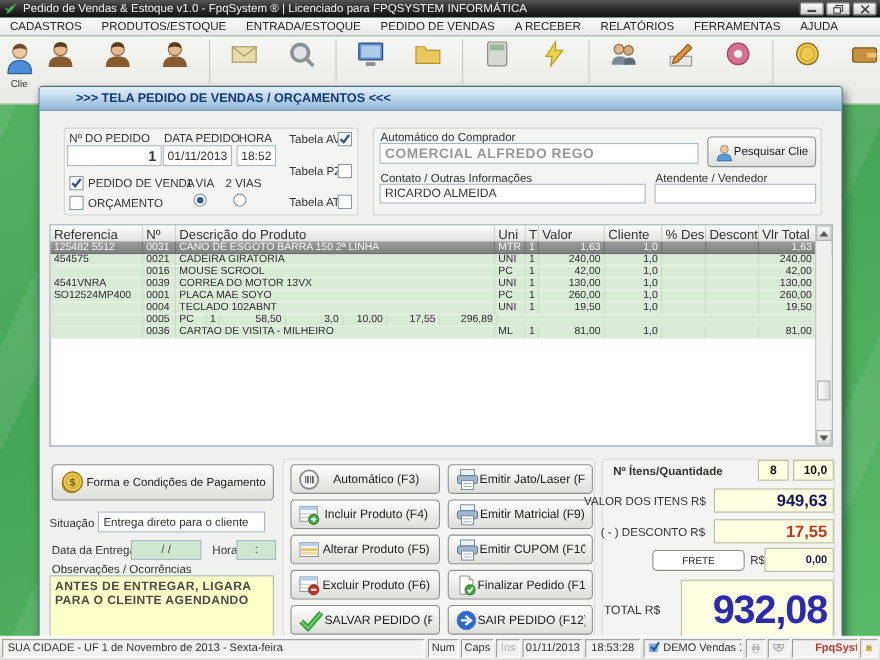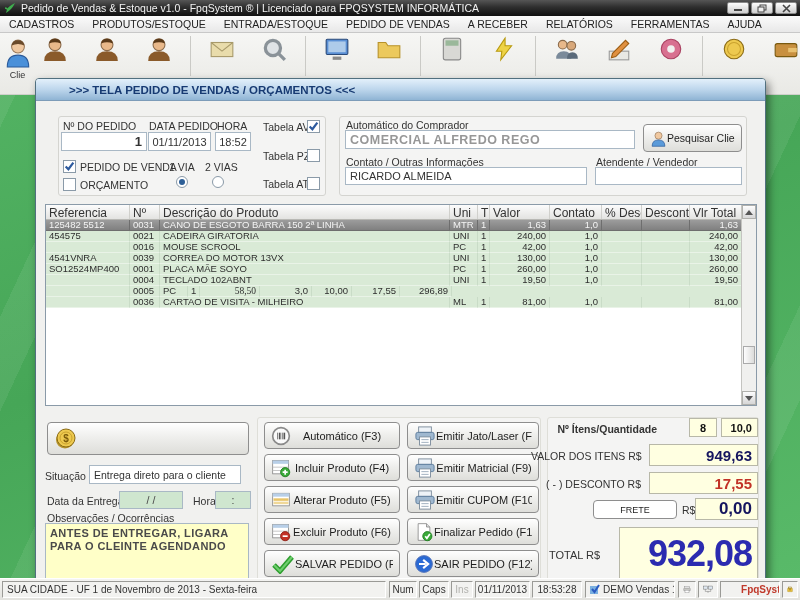--- a/index.html
+++ b/index.html
@@ -282,21 +282,21 @@
       <div class="dropdown" style="left:559px;top:88px;width:147px;height:18px;"></div>
 
       <div class="table">
         <div class="t-head" id="t-head">
             <span class="th" style="width: 84px;">Referencia</span>
             <span class="th" style="width: 30px;">Nº</span>
             <span class="th" style="width: 290px;">Descrição do Produto</span>
             <span class="th" style="width: 28px;">Uni</span>
             <span class="th" style="width: 12px;">T</span>
             <span class="th" style="width: 60px;">Valor</span>
-            <span class="th" style="width: 52px;">Contato</span>
+            <span class="th" style="width: 52px;">Cliente</span>
             <span class="th" style="width: 40px;">% Desc.</span>
             <span class="th" style="width: 48px;">Desconto</span>
             <span class="th" style="width: 52px;">Vlr Total</span>
           </div>
         <div id="t-body">
             <div class="tr sel">
               <span class="td" style="width: 84px;">125482 5512</span>
               <span class="td" style="width: 30px;">0031</span>
               <span class="td" style="width: 290px;">CANO DE ESGOTO BARRA 150 2ª LINHA</span>
               <span class="td" style="width: 28px;">MTR</span>
@@ -365,21 +365,21 @@
               <span class="td r" style="width: 52px;">1,0</span>
               <span class="td r" style="width: 40px;"></span>
               <span class="td r" style="width: 48px;"></span>
               <span class="td r" style="width: 52px;">19,50</span>
             </div>
             <div class="tr">
               <span class="td" style="width: 84px;"></span>
               <span class="td" style="width: 30px;">0005</span>
               <span class="td" style="width: 28px;">PC</span>
               <span class="td" style="width: 12px;">1</span>
-              <span class="td r" style="width: 60px; font-family: Liberation Serif, serif;">58,50</span>
+              <span class="td r" style="width: 60px;">58,50</span>
               <span class="td r" style="width: 52px;">3,0</span>
               <span class="td r" style="width: 40px;">10,00</span>
               <span class="td r" style="width: 48px;">17,55</span>
               <span class="td r" style="width: 52px;">296,89</span>
             </div>
             <div class="tr">
               <span class="td" style="width: 84px;"></span>
               <span class="td" style="width: 30px;">0036</span>
               <span class="td" style="width: 290px;">CARTAO DE VISITA - MILHEIRO</span>
               <span class="td" style="width: 28px;">ML</span>
@@ -404,20 +404,21 @@
 
       <div class="btn" style="position:absolute;left:11px;top:343px;width:202px;height:33px;">
         <span class="b-ic">
             <svg width="24" height="24" viewBox="0 0 24 24">
               <ellipse cx="11" cy="13" rx="9" ry="8.5" fill="#b8962e"></ellipse>
               <circle cx="12" cy="11" r="9" fill="#edc94f" stroke="#8a6a14"></circle>
               <circle cx="12" cy="11" r="6" fill="none" stroke="#caa22e"></circle>
               <text x="12" y="15" font-size="10" text-anchor="middle" fill="#7a5a0a" font-weight="bold">$</text>
             </svg>
           </span>
+        <span class="b-lbl" style="font-size:10.5px;">Forma e Condições de Pagamento</span>
       </div>
       <span class="lbl" style="left:9px;top:391px;">Situação</span>
       <div class="dropdown" style="left:53px;top:386px;width:152px;height:19px;">Entrega direto para o cliente</div>
       <span class="lbl" style="left:11px;top:416px;">Data da Entrega</span>
       <div class="field-green" style="left:83px;top:412px;width:64px;height:18px;">/  /</div>
       <span class="lbl" style="left:157px;top:416px;">Hora</span>
       <div class="field-green" style="left:179px;top:412px;width:36px;height:18px;">:</div>
       <span class="lbl" style="left:11px;top:433px;">Observações / Ocorrências</span>
       <div class="obs" style="left:9px;top:444px;width:204px;height:64px;">ANTES DE ENTREGAR, LIGARA PARA O CLEINTE AGENDANDO</div>
 
@@ -549,21 +550,21 @@
       <div class="yellow" style="left:653px;top:339px;width:28px;height:19px;font-size:11px;color:#111;justify-content:center;">8</div>
       <div class="yellow" style="left:685px;top:339px;width:37px;height:19px;font-size:11px;color:#111;">10,0</div>
       <span class="t-lbl" style="left:495px;top:371px;width:110px;">VALOR DOS ITENS R$</span>
       <div class="yellow" style="left:613px;top:365px;width:109px;height:22px;font-size:15px;">949,63</div>
       <span class="t-lbl" style="left:495px;top:399px;width:110px;">( - ) DESCONTO R$</span>
       <div class="yellow" id="desconto-field" style="left: 613px; top: 393px; width: 109px; height: 22px; font-size: 15px; color: rgb(194, 50, 39);">17,55</div>
       <div class="btn" style="position:absolute;left:557px;top:421px;width:84px;height:19px;background:#fff;">
         <span class="b-lbl" style="font-size:9px;">FRETE</span>
       </div>
       <span class="t-lbl" style="left:646px;top:425px;">R$</span>
-      <div class="yellow" style="left:659px;top:419px;width:63px;height:22px;font-size:17px;">0,00</div>
+      <div class="yellow" style="left:659px;top:419px;width:63px;height:22px;font-size:10px;">0,00</div>
       <span class="t-lbl" style="left:513px;top:470px;font-size:11px;">TOTAL R$</span>
       <div class="yellow" id="total-field" style="left: 583px; top: 448px; width: 139px; height: 54px; font-size: 36px; letter-spacing: -1px; color: rgb(43, 43, 176);">932,08</div>
     </div>
   </div>
 
   <div class="statusbar">
     <div class="seg" style="left:2px;width:384px;">SUA CIDADE - UF  1 de Novembro de 2013 - Sexta-feira</div>
     <div class="seg" style="left:389px;width:28px;justify-content:center;">Num</div>
     <div class="seg" style="left:419px;width:30px;justify-content:center;">Caps</div>
     <div class="seg" style="left:451px;width:22px;justify-content:center;color:#b2b2ae;">Ins</div>

